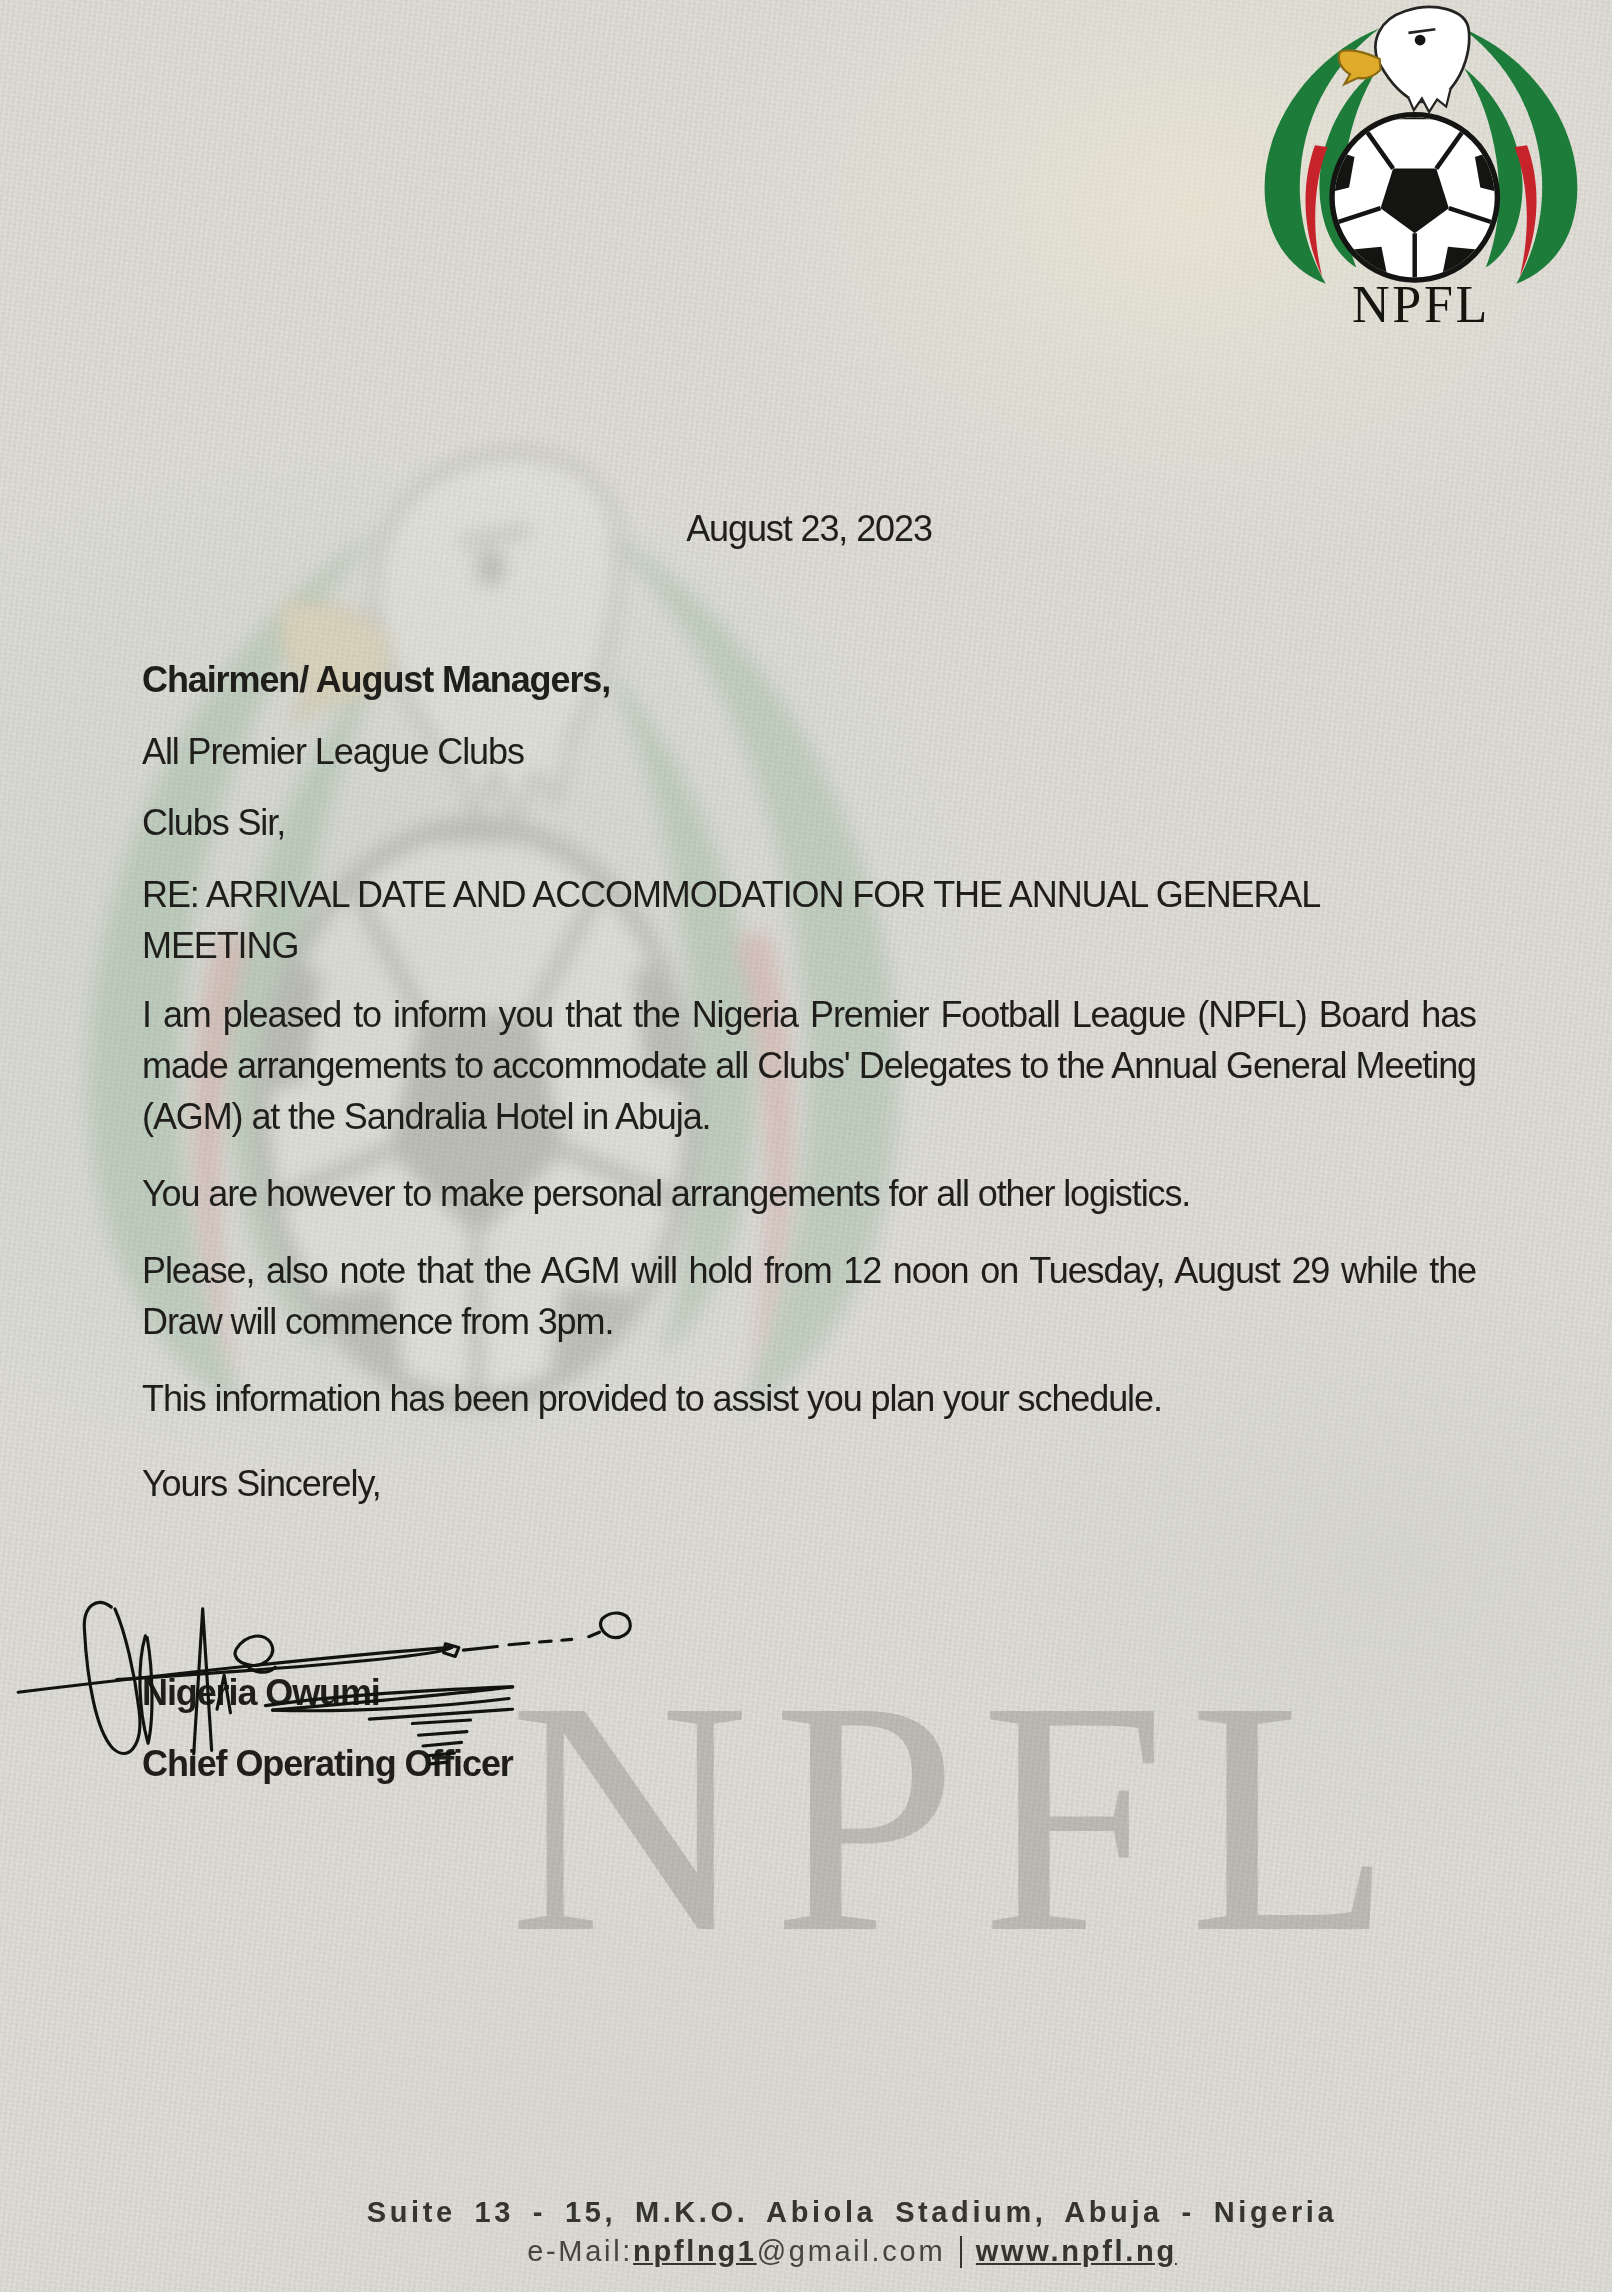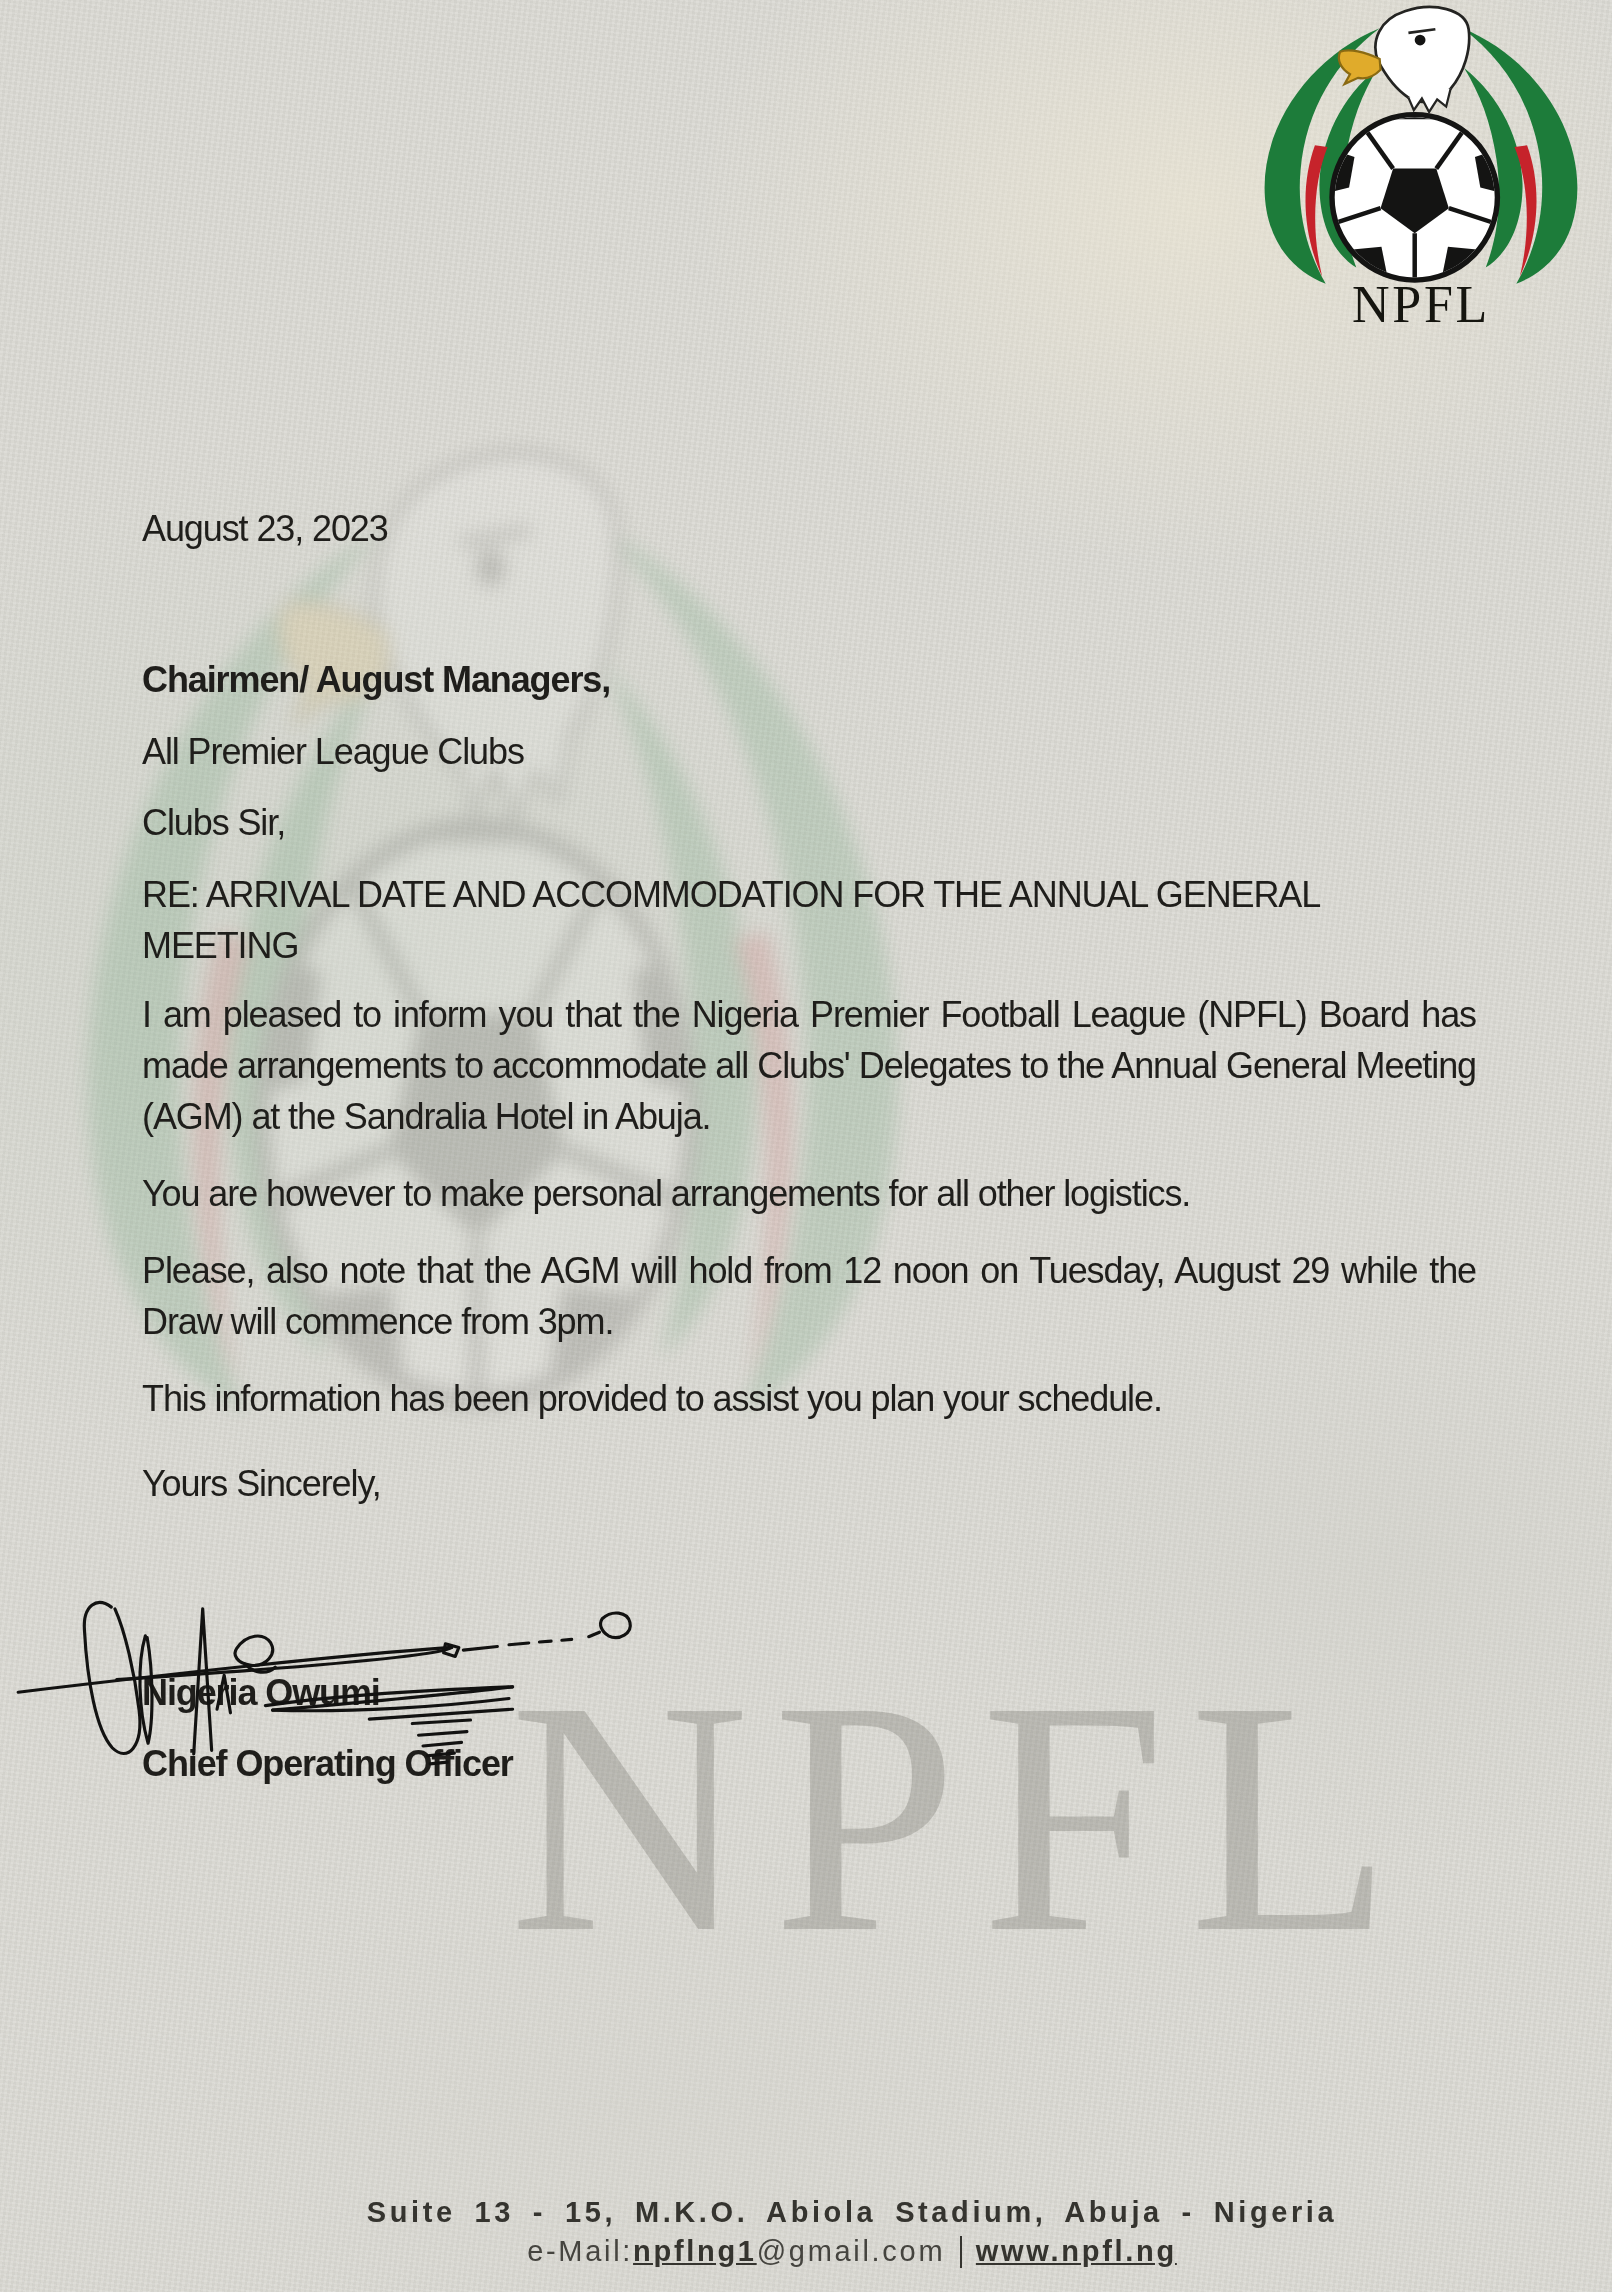--- a/index.html
+++ b/index.html
@@ -33,21 +33,21 @@
   .watermark-text {
     position:absolute; left:509px; top:1650px;
     font-family:"Liberation Serif", serif; font-size:333px; line-height:1;
     letter-spacing:23px; color:#55544c; opacity:0.24; pointer-events:none; white-space:nowrap;
   }
 
   
   .content { position:absolute; left:142px; top:503px; width:1334px;
              font-size:36px; line-height:51px; letter-spacing:-1.1px; }
   .content > div, .content > p { margin:0 0 20.6px 0; }
-  .date-line { margin-bottom:100px !important; }
+  .date-line { margin-bottom:100px !important;text-align:center; }
   .recipient-primary { font-weight:bold; }
   .subject-line { font-weight:normal; margin-bottom:18px !important; }
   .para { text-align:justify; margin-bottom:26px !important; }
   .para-last { margin-bottom:34px !important; }
   .closing-line { margin-bottom:158px !important; }
   .signer-name { font-weight:bold; }
   .signer-title { font-weight:bold; }
 
   
   .signature { position:absolute; left:10.7px; top:1591px; width:627px; height:206px; }

